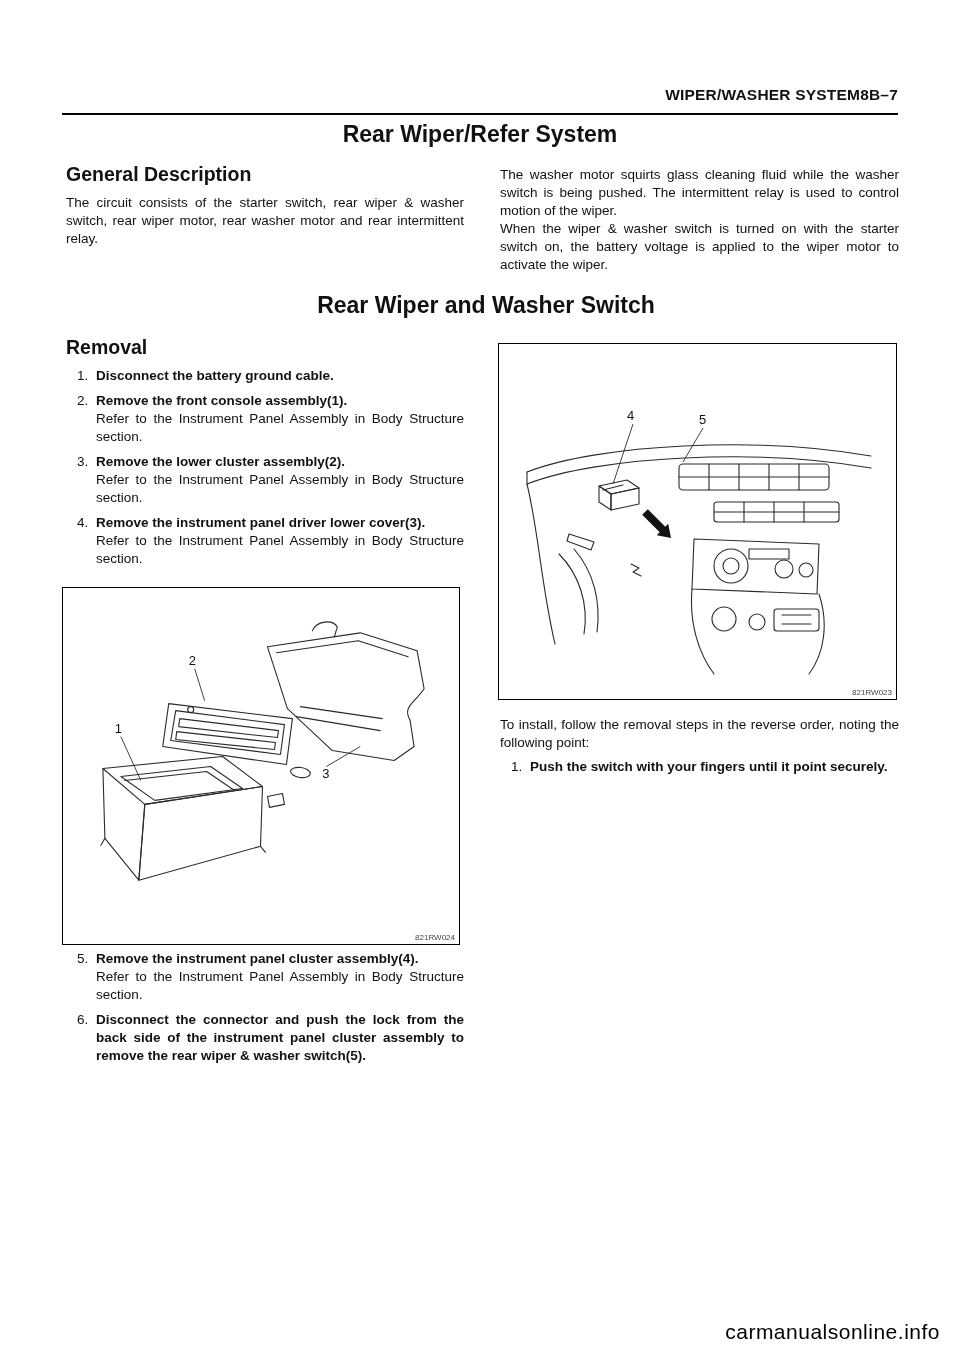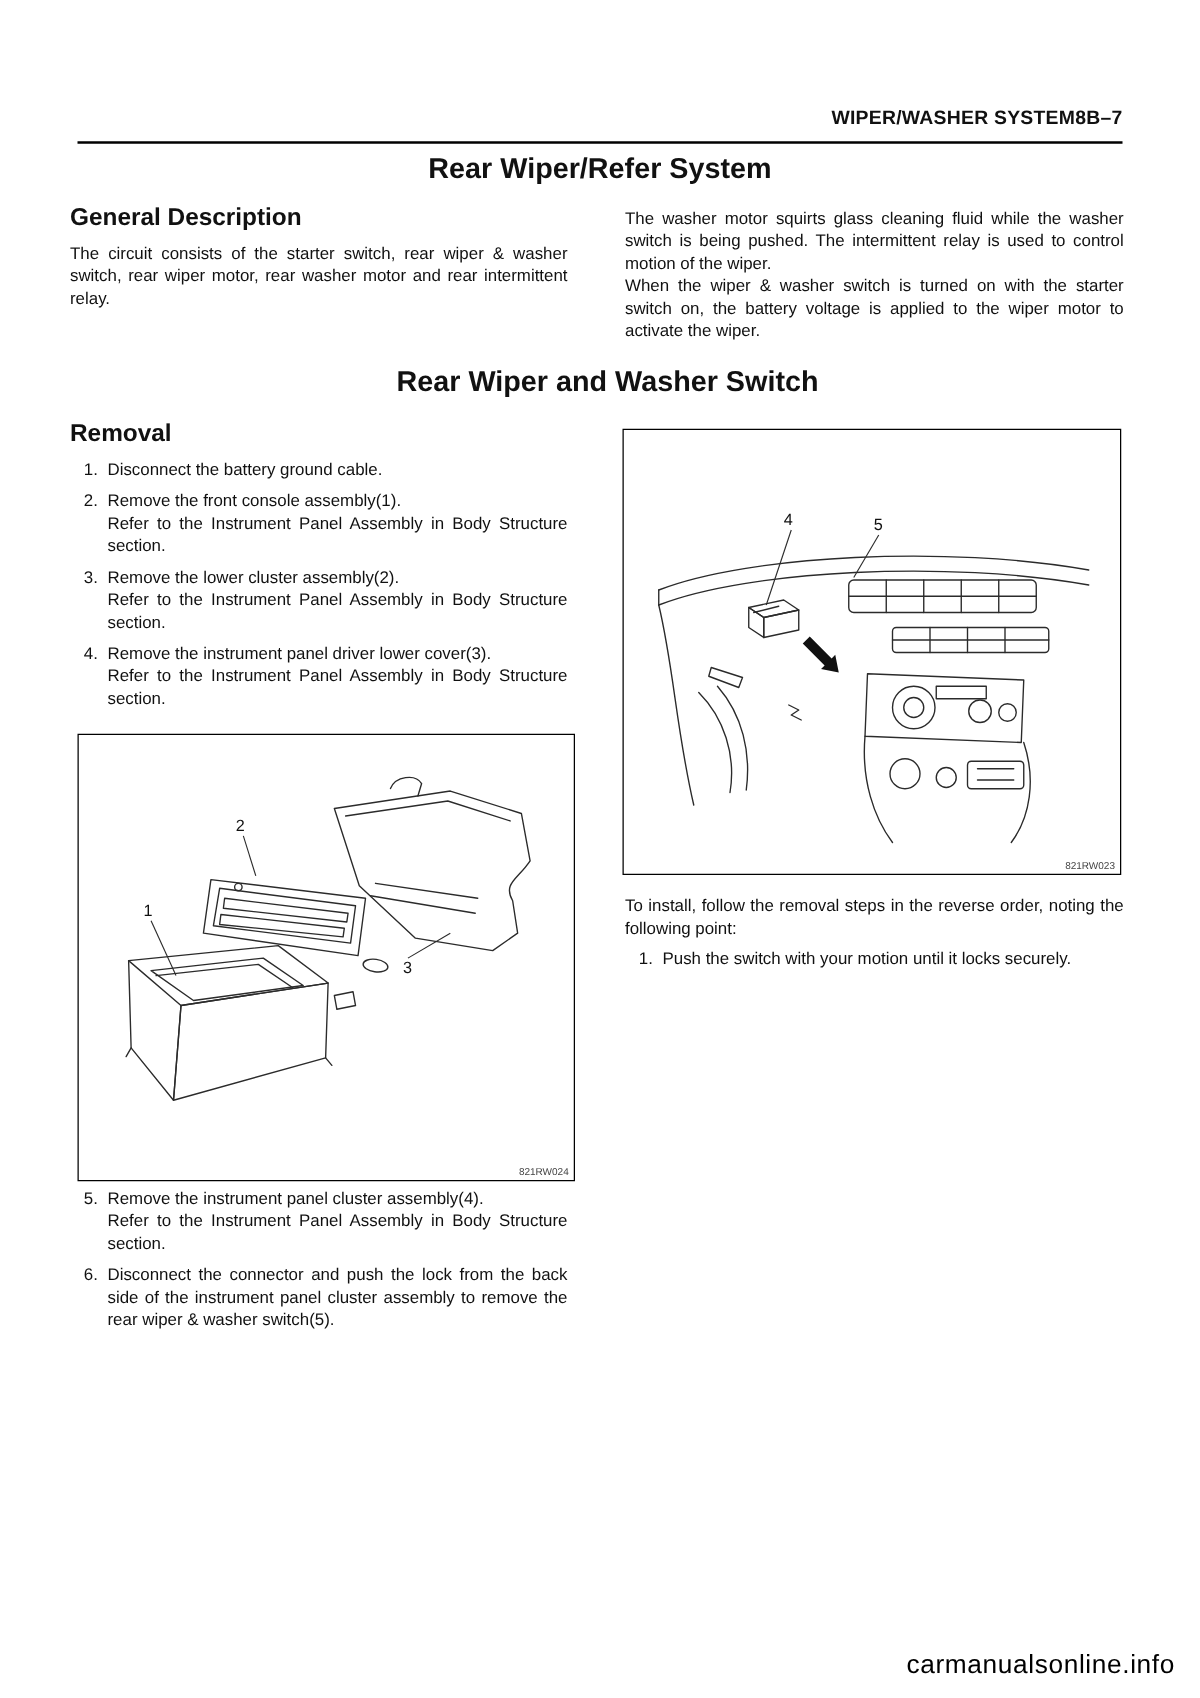--- a/index.html
+++ b/index.html
@@ -14,33 +14,33 @@
   .page-header {
     top:86px; left:62px; width:836px;
     display:flex; justify-content:flex-end; align-items:baseline; 
     font-weight:bold; font-size:15.5px; letter-spacing:0.2px;
   }
   .header-rule { top:113px; left:62px; width:836px; height:2px; background:#000; }
 
   .main-title { top:121px; left:0; width:960px; text-align:center; font-size:23px; font-weight:bold; }
   .sub-title  { top:292px; left:0; width:960px; text-align:center; font-size:23px; font-weight:bold;padding-left:12px; }
 
-  .col-left  { left:56px;  width:398px; }
+  .col-left  { left:66px;  width:398px; }
   .col-right { left:500px; width:399px; }
 
   h2.sec-heading { font-size:19.5px; font-weight:bold; margin:0 0 8px 0; }
   p.body-text { font-size:13.5px; line-height:1.33; text-align:justify; margin:0; }
   p.body-text + p.body-text { margin-top:0; }
 
   
   .steps { margin-top:4px; }
   .step { display:flex; padding-left:11px; margin-bottom:7px; font-size:13.5px; line-height:1.33; }
   .step-num { flex:none; width:19px; }
   .step-body { flex:1; }
-  .step-text { display:block; text-align:justify; }
+  .step-text { display:block; text-align:justify;font-weight:bold; }
   .step-note { text-align:justify; }
 
   
   .figure { border:1.5px solid #000; background:#fff; }
   .fig-console   { top:587px; left:62px;  width:398px; height:358px; }
   .fig-dashboard { top:343px; left:498px; width:399px; height:357px; }
   .figure svg { position:absolute; left:0; top:0; width:100%; height:100%; }
   .fig-caption { position:absolute; right:4px; bottom:2px; font-size:8px; color:#444; }
   .fig-label { font-size:13px; fill:#111; font-family:"Liberation Sans","DejaVu Sans",sans-serif; }
   .sketch { stroke:#2b2b2b; stroke-width:1.1; fill:none; stroke-linecap:round; stroke-linejoin:round; }
@@ -207,19 +207,19 @@
   </svg>
   <div class="fig-caption">821RW023</div>
 </div>
 
 <section class="abs col-right" style="top:716px">
   <p class="body-text">To install, follow the removal steps in the reverse order, noting the following point:</p>
   <div class="steps" style="margin-top:6px">
     <div class="step">
       <span class="step-num">1.</span>
       <div class="step-body">
-          <span class="step-text">Push the switch with your motion until it locks securely.</span>
+          <span class="step-text">Push the switch with your fingers until it point securely.</span>
         </div>
     </div>
   </div>
 </section>
 
 <div class="abs watermark">carmanualsonline.info</div>
 
 </body></html>

